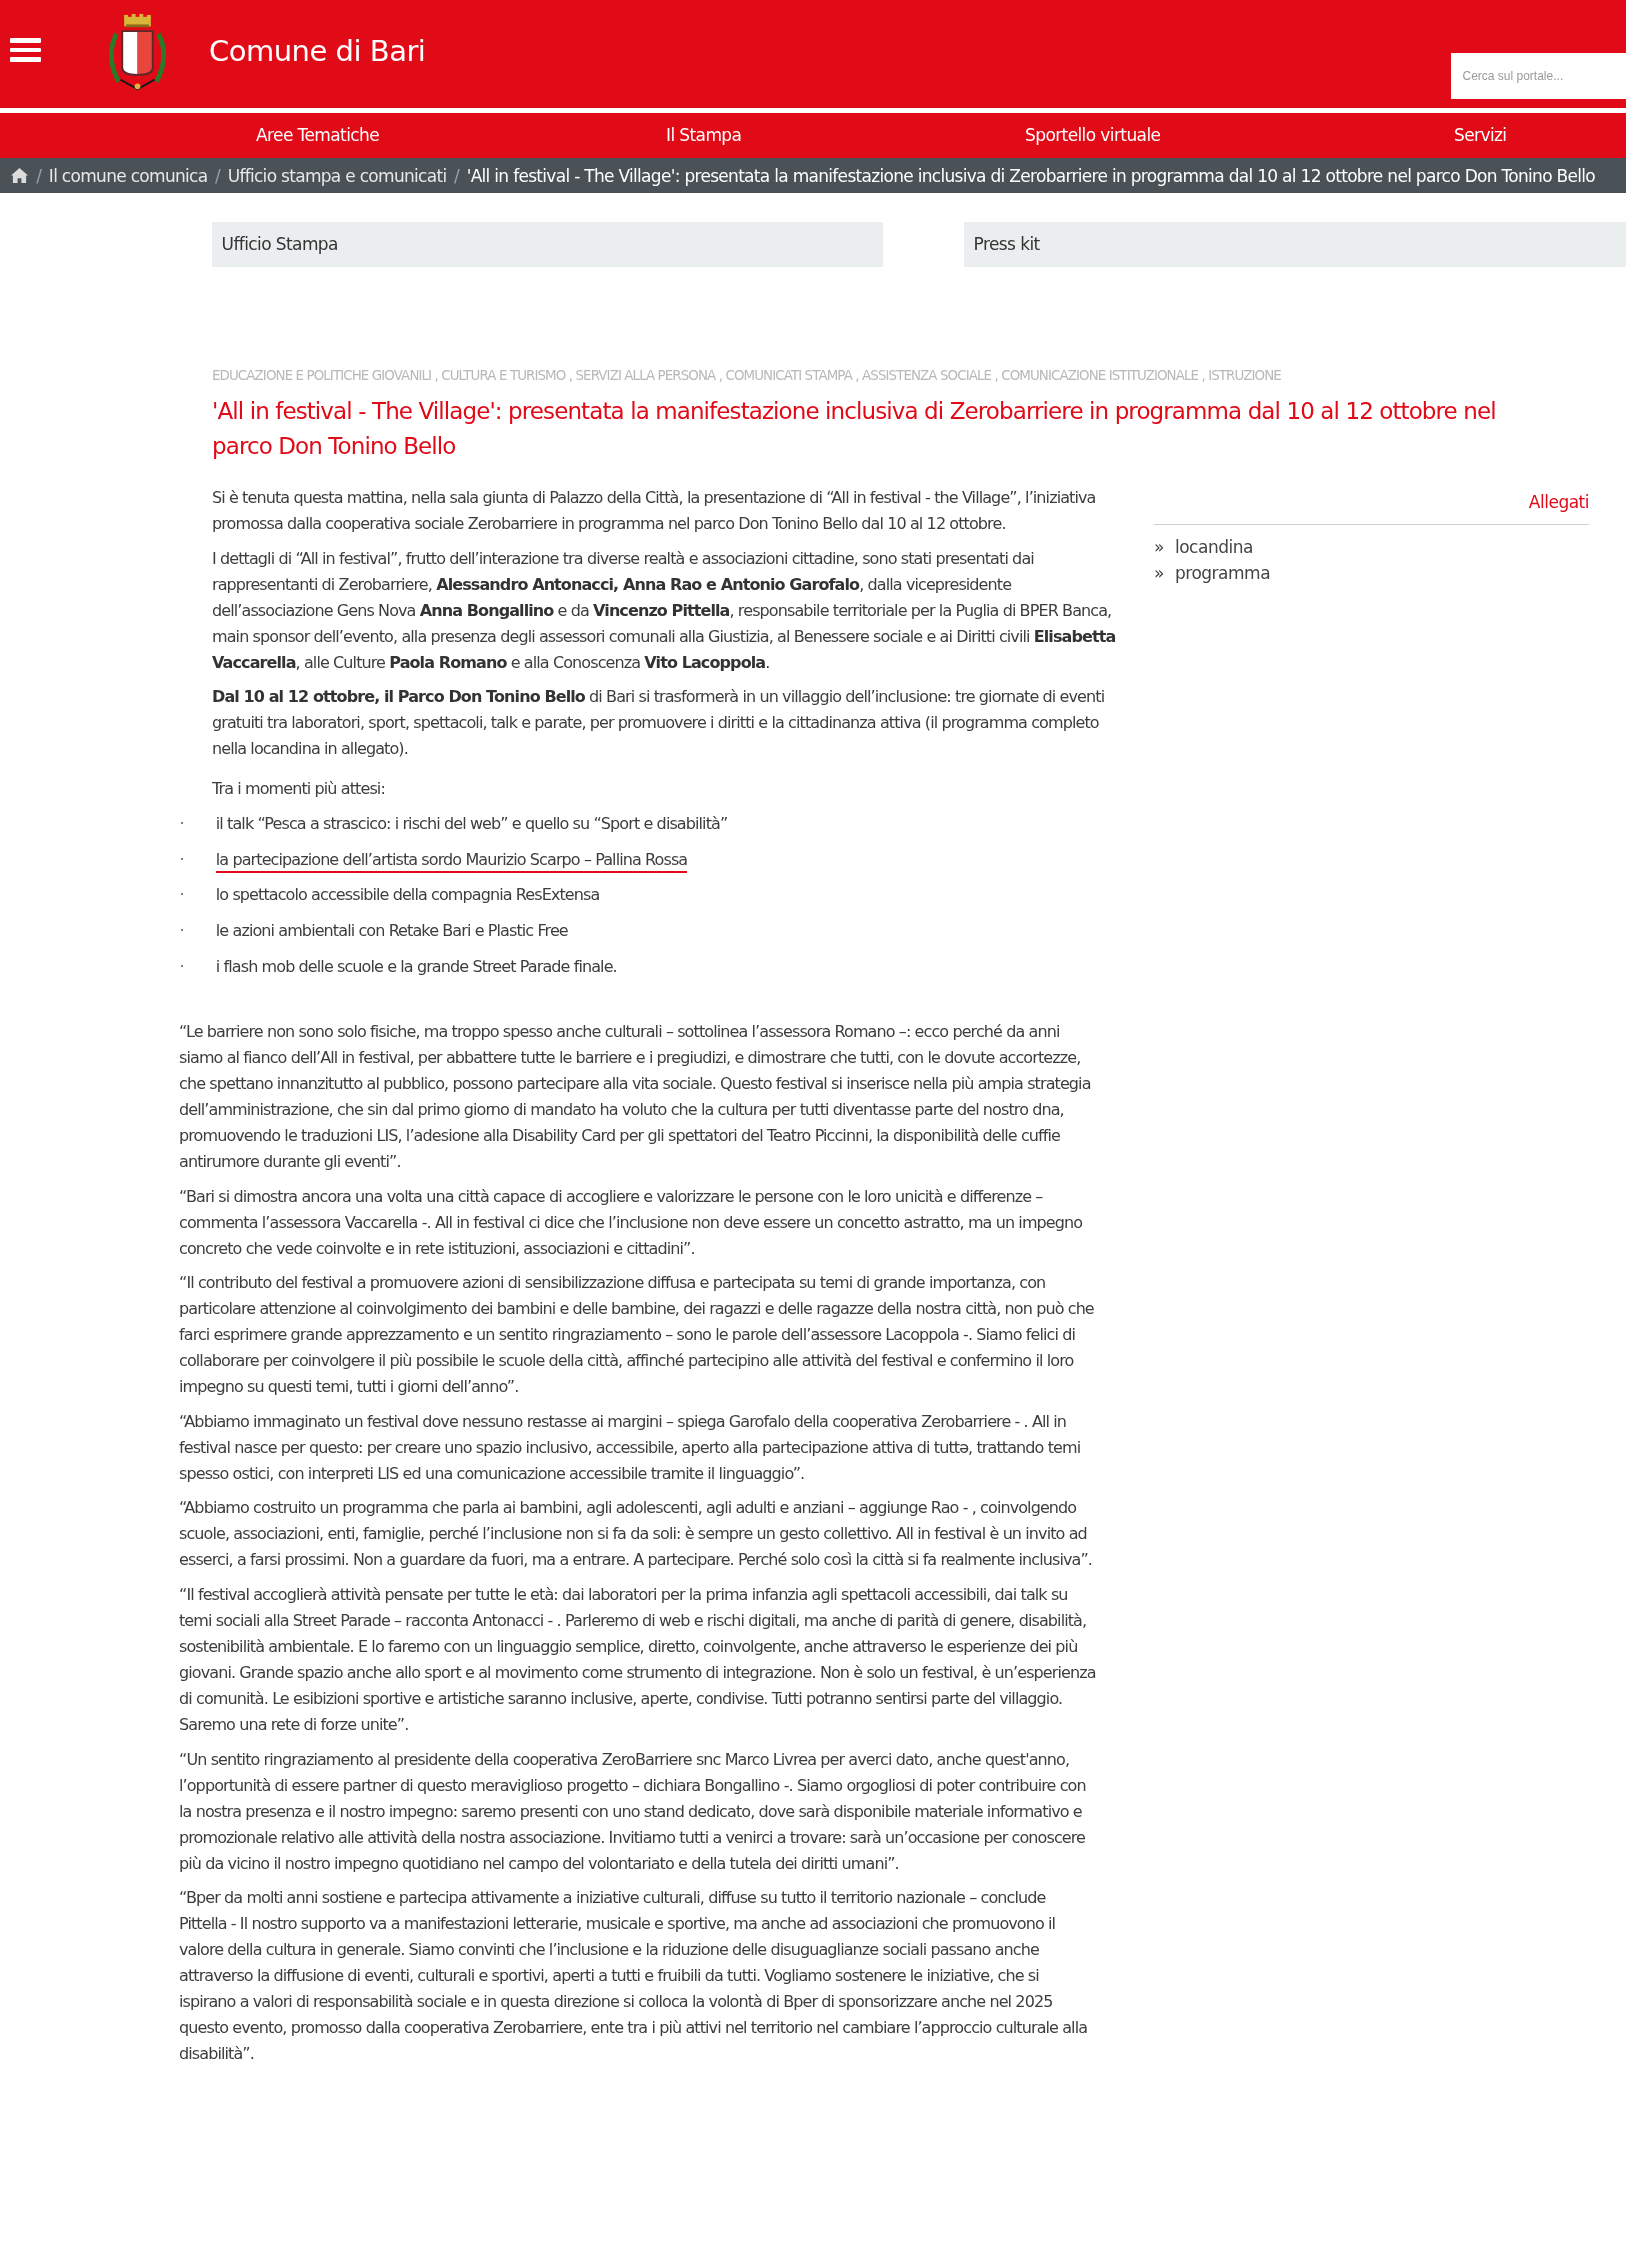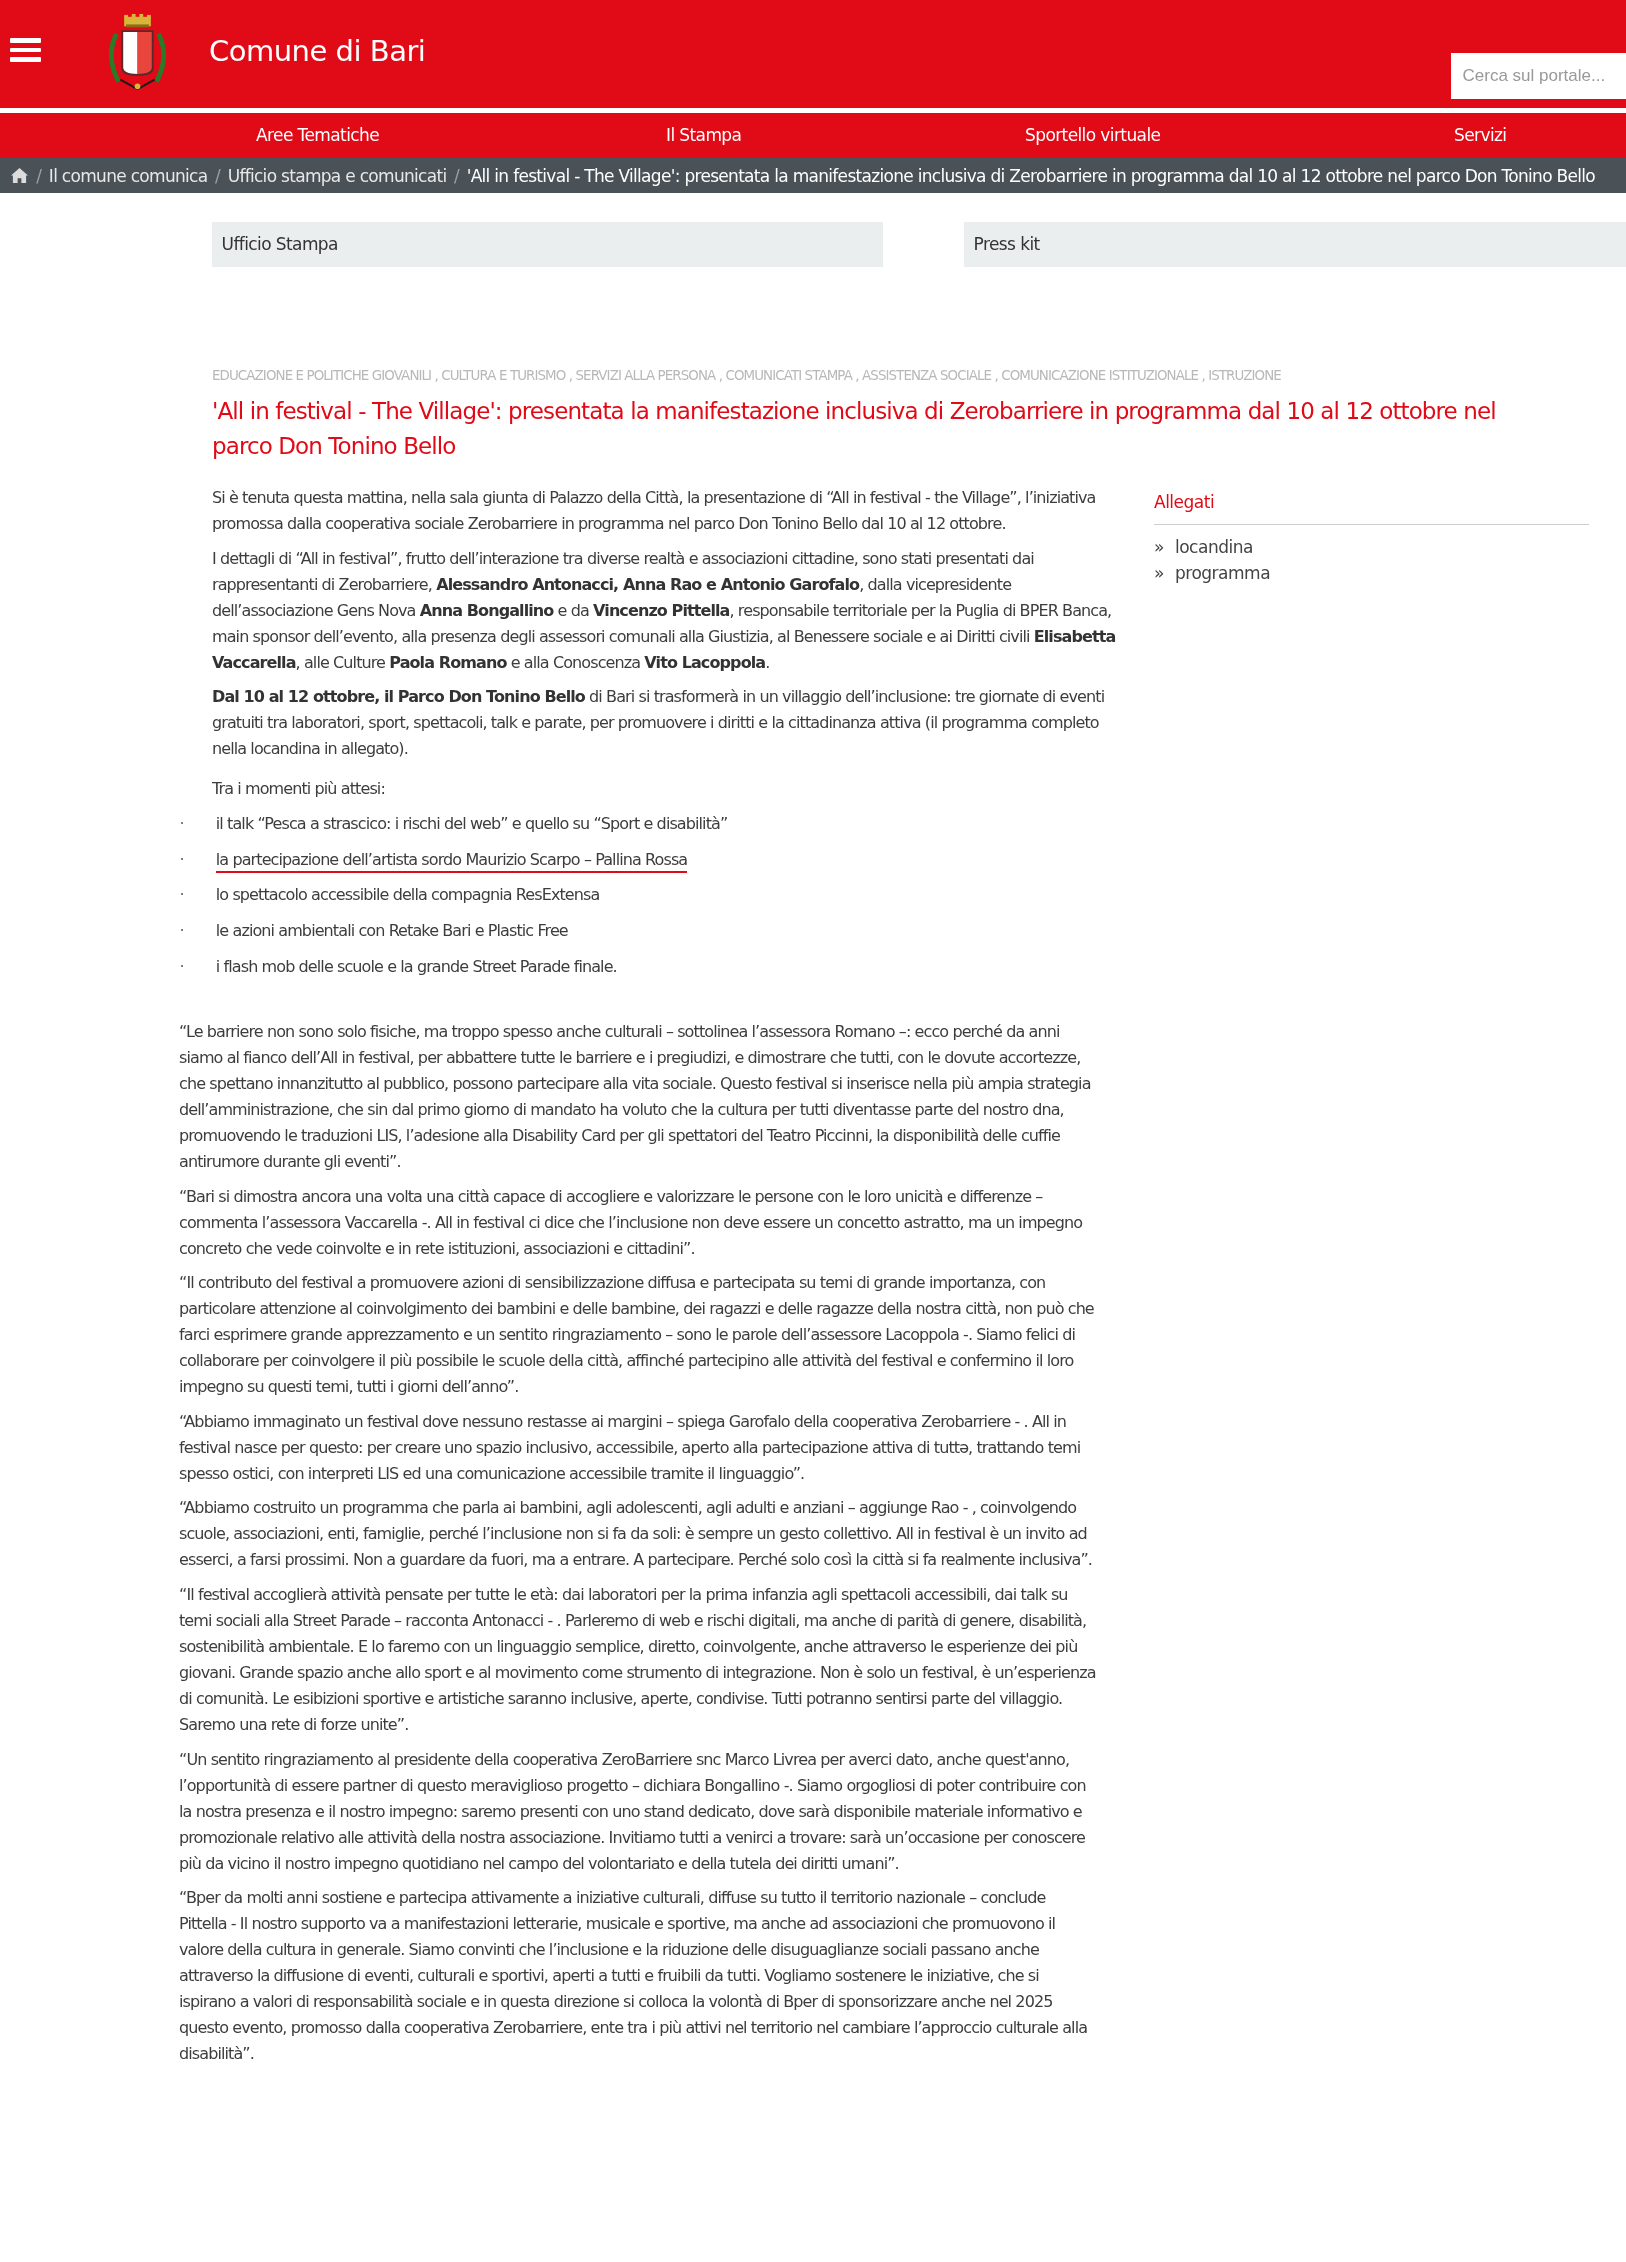--- a/index.html
+++ b/index.html
@@ -5,21 +5,21 @@
   * { box-sizing: border-box; margin: 0; padding: 0; }
   html, body { width: 1627px; background: #ffffff; }
   body { font-family: "Liberation Sans", sans-serif; color: #333; position: relative; min-height: 2263px; }
 
   
   .header { position: absolute; left: 0; top: 0; width: 1627px; height: 110px; background: #e10a17; border-bottom: 2.9px solid #ffffff; }
   .hamburger { position: absolute; left: 9.6px; top: 38px; width: 31px; height: 25px; cursor: pointer; }
   .hamburger span { display: block; height: 4.8px; background: #fff; margin-bottom: 4.8px; border-radius: 1px; }
   .logo { position: absolute; left: 103px; top: 13.4px; width: 69px; height: 80px; }
   .site-title { position: absolute; left: 209px; top: 34px; font-size: 29px; color: #fff; font-family: "DejaVu Sans", sans-serif; letter-spacing: -0.5px; }
-  .search-box { position: absolute; left: 1451px; top: 53px; width: 176px; height: 46px; background: #fff; border: none; padding: 0 11.5px; font-size: 17px; color: #888; font-family: "Liberation Sans", sans-serif; outline: none; }
+  .search-box { position: absolute; left: 1451px; top: 53px; width: 176px; height: 46px; background: #fff; border: none; padding: 0 11.5px; font-size: 12px; color: #888; font-family: "Liberation Sans", sans-serif; outline: none; }
   .search-box::placeholder { color: #999; }
 
   
   .mainnav { position: absolute; left: 0; top: 113px; width: 1627px; height: 45px; background: #e10a17; }
   .mainnav a { position: absolute; top: 11.5px; color: #fff; font-size: 17px; text-decoration: none; font-family: "DejaVu Sans", sans-serif; letter-spacing: -0.6px; }
 
   
   .breadcrumb { position: absolute; left: 0; top: 158px; width: 1627px; height: 35px; background: #4a5157; color: #e8e8e8; font-size: 17px; padding-left: 9.6px; display: flex; align-items: center; white-space: nowrap; font-family: "DejaVu Sans", sans-serif; letter-spacing: -0.7px; }
   .breadcrumb a { color: #e8e8e8; text-decoration: none; }
   .breadcrumb .sep { color: #9aa0a5; margin: 0 7.6px; }
@@ -46,21 +46,21 @@
   .bullets li { position: relative; margin-bottom: 9.6px; padding-left: 3.8px; }
   .bullets li::before { content: "·"; position: absolute; left: -32.5px; top: 0; color: #666; }
   .underline-red { border-bottom: 2.9px solid #e10a17; padding-bottom: 1.9px; }
 
   .quotes { position: absolute; left: 179px; top: 1019px; width: 918px; font-size: 16px; line-height: 26px; color: #3d3d3d; font-family: "DejaVu Sans", sans-serif; letter-spacing: -0.9px; }
   .quotes p { margin-bottom: 8.6px; }
   .quotes b { font-weight: bold; color: #333; }
 
   
   .sidebar { position: absolute; left: 1154px; top: 492px; width: 435px; }
-  .sidebar h3 { font-size: 17px; color: #e10a17; font-weight: normal; font-family: "DejaVu Sans", sans-serif; letter-spacing: -0.5px; padding-bottom: 11.5px; border-bottom: 1.9px solid #cfcfcf; margin-bottom: 9.6px; }
+  .sidebar h3 { font-size: 17px; color: #e10a17; font-weight: normal; font-family: "DejaVu Sans", sans-serif; letter-spacing: -0.5px; padding-bottom: 11.5px; border-bottom: 1.9px solid #cfcfcf; margin-bottom: 9.6px; text-align: right; }
   .sidebar ul { list-style: none; }
   .sidebar li { font-size: 17px; line-height: 26px; color: #333; font-family: "DejaVu Sans", sans-serif; letter-spacing: -0.5px; }
   .sidebar li a { color: #444; text-decoration: none; }
   .sidebar .raquo { display: inline-block; width: 21px; color: #444; }
 </style>
 </head>
 <body>
 
 <div class="header">
   <div class="hamburger">

